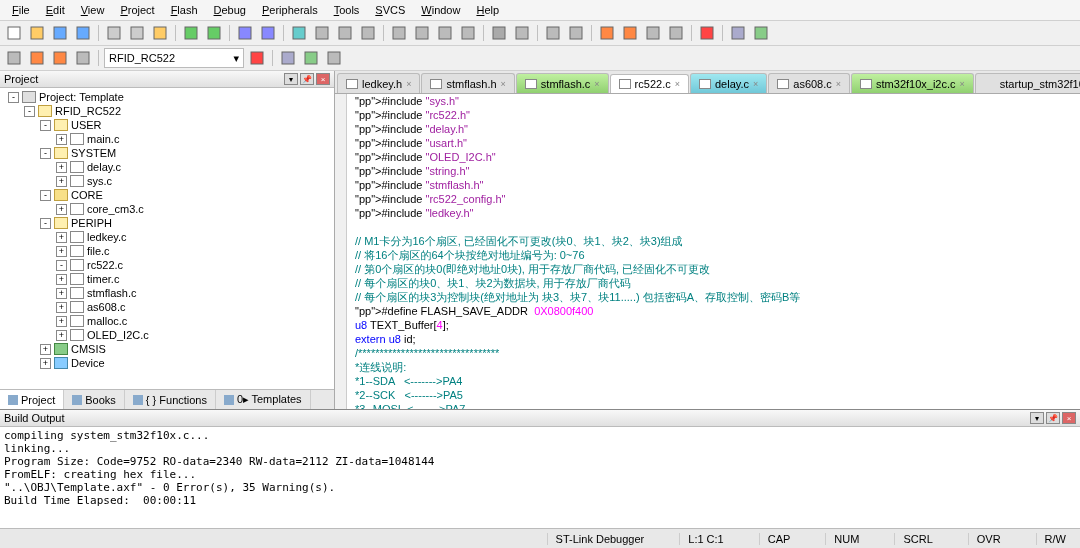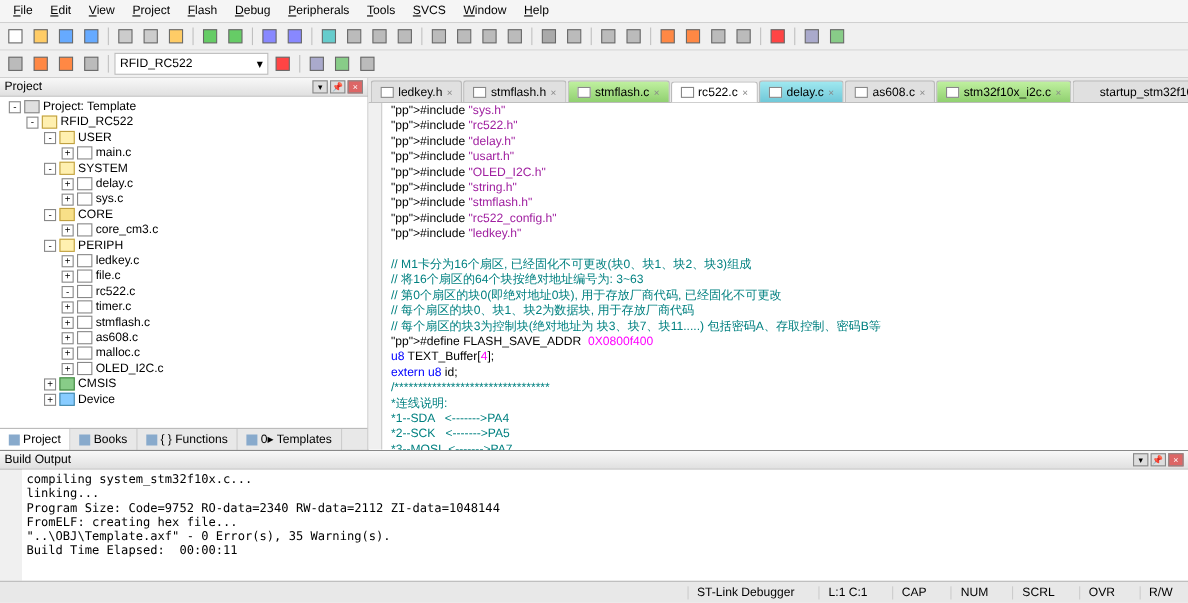--- a/index.html
+++ b/index.html
@@ -57,24 +57,24 @@
   .code { flex:1; overflow:auto; display:flex; font-family: Consolas, "Courier New", monospace; font-size:12px; line-height:14px; background:#fff;}
   .gutter { background:#f0f0f0; text-align:right; padding:0 6px 0 2px; color:#808080; border-right:1px solid #ccc; user-select:none;}
   .src { padding-left: 8px; white-space: pre; }
   .fold-col { width:12px; background:#f0f0f0; border-right:1px solid #ccc;}
   .kw { color:#0000ff;}
   .str { color:#a020a0;}
   .cmt { color:#008080;}
   .num { color:#ff00ff;}
 
   .build-panel { border-top:1px solid #888;}
-  .build-body { height:101px; background:#fff; overflow:auto; font-family: Consolas, monospace; font-size:11px; line-height:13px; padding:2px 4px; white-space:pre;margin-left:20px;}
+  .build-body { height:101px; background:#fff; overflow:auto; font-family: Consolas, monospace; font-size:11px; line-height:13px; padding:2px 4px; white-space:pre;}
 
   .statusbar { height:20px; background:#e8e8e8; border-top:1px solid #bbb; display:flex; align-items:center; padding:0 6px; font-size:10px; justify-content:space-between;}
-  .statusbar .grp { display:flex; gap:14px;}
+  .statusbar .grp { display:flex; gap:27px;}
   .statusbar .cell { border-left:1px solid #ccc; padding:0 8px;}
 </style>
 </head>
 <body>
 
 <div class="menubar" id="menubar">
     <span><u>F</u>ile</span>
     <span><u>E</u>dit</span>
     <span><u>V</u>iew</span>
     <span><u>P</u>roject</span>
@@ -503,21 +503,21 @@
 <span class="&lt;span">"pp"</span>&gt;#include <span class="str">"rc522.h"</span>
 <span class="&lt;span">"pp"</span>&gt;#include <span class="str">"delay.h"</span>
 <span class="&lt;span">"pp"</span>&gt;#include <span class="str">"usart.h"</span>
 <span class="&lt;span">"pp"</span>&gt;#include <span class="str">"OLED_I2C.h"</span>
 <span class="&lt;span">"pp"</span>&gt;#include <span class="str">"string.h"</span>
 <span class="&lt;span">"pp"</span>&gt;#include <span class="str">"stmflash.h"</span>
 <span class="&lt;span">"pp"</span>&gt;#include <span class="str">"rc522_config.h"</span>
 <span class="&lt;span">"pp"</span>&gt;#include <span class="str">"ledkey.h"</span>
 
 <span class="cmt">// M1卡分为16个扇区, 已经固化不可更改(块0、块1、块2、块3)组成</span>
-<span class="cmt">// 将16个扇区的64个块按绝对地址编号为: 3~63</span>
+<span class="cmt">// 将16个扇区的64个块按绝对地址编号为: 0~76</span>
 <span class="cmt">// 第0个扇区的块0(即绝对地址0块), 用于存放厂商代码, 已经固化不可更改</span>
 <span class="cmt">// 每个扇区的块0、块1、块2为数据块, 用于存放厂商代码</span>
 <span class="cmt">// 每个扇区的块3为控制块(绝对地址为 块3、块7、块11.....) 包括密码A、存取控制、密码B等</span>
 <span class="&lt;span">"pp"</span>&gt;#define FLASH_SAVE_ADDR  <span class="num">0X0800f400</span>
 <span class="kw">u8</span> TEXT_Buffer[<span class="num">4</span>];
 <span class="kw">extern</span> <span class="kw">u8</span> id;
 <span class="cmt">/*********************************</span>
 <span class="cmt">*连线说明:</span>
 <span class="cmt">*1--SDA   &lt;-------&gt;PA4</span>
 <span class="cmt">*2--SCK   &lt;-------&gt;PA5</span>

